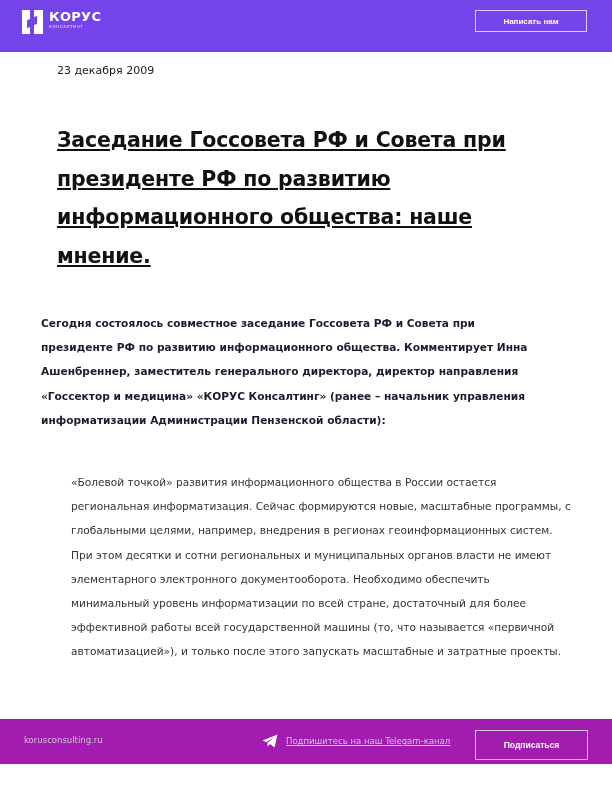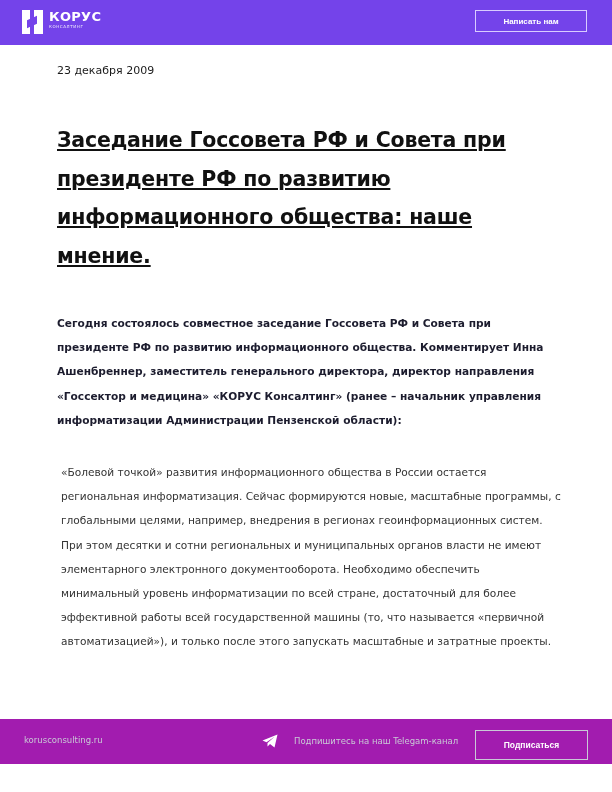--- a/index.html
+++ b/index.html
@@ -2,21 +2,21 @@
 <html><head>
 <meta charset="utf-8">
 <style>
   html, body { margin: 0; padding: 0; }
   body {
     width: 612px; height: 792px; position: relative; overflow: hidden;
     background: #ffffff; font-family: "DejaVu Sans", "Liberation Sans", sans-serif;
     color: #1a1a1a;
   }
   .header {
-    position: absolute; left: 0; top: 0; width: 612px; height: 45px;
+    position: absolute; left: 0; top: 0; width: 612px; height: 52px;
     background: #7443ea;
   }
   .logo { position: absolute; left: 22px; top: 10px; height: 25px; display: flex; align-items: flex-start; }
   .logo-mark { width: 21px; height: 24px; position: relative; }
   .logo-mark .bar-l { position: absolute; left: 0; top: 0; width: 8px; height: 24px; background: #fff; }
   .logo-mark .bar-r { position: absolute; left: 12px; top: 0; width: 9px; height: 24px; background: #fff; }
   .logo-mark .notch { position: absolute; left: 5px; top: 8px; width: 10px; height: 8px; background: #7443ea; transform: skewY(-25deg); }
   .logo-text { margin-left: 6px; display: flex; flex-direction: column; }
   .logo-name { color: #fff; font-weight: bold; font-size: 13px; letter-spacing: 0.3px; line-height: 14px; }
   .logo-sub { color: #fff; font-size: 4px; letter-spacing: 0.6px; line-height: 6px; opacity: 0.9; }
@@ -26,35 +26,35 @@
     font-size: 8px; font-weight: bold; display: flex; align-items: center; justify-content: center;
     background: transparent; cursor: pointer;
   }
   .date { position: absolute; left: 57px; top: 64px; font-size: 11px; color: #1a1a1a; }
   .title {
     position: absolute; left: 57px; top: 121px; width: 500px;
     font-size: 20.5px; font-weight: bold; line-height: 38.5px; color: #111;
     margin: 0; letter-spacing: -0.2px; text-decoration: underline;
   }
   .lead {
-    position: absolute; left: 57px; top: 311px; width: 500px;
+    position: absolute; left: 41px; top: 311px; width: 500px;
     font-size: 10.6px; font-weight: bold; line-height: 24.2px; color: #1c1c2e; margin: 0;
   }
   .body-text {
     position: absolute; left: 57px; top: 456px; width: 500px;
-    font-size: 10.6px; line-height: 24.2px; color: #333; margin: 4px;
+    font-size: 10.6px; line-height: 24.2px; color: #333; margin: 14px;
   }
   .footer {
     position: absolute; left: 0; top: 719px; width: 612px; height: 45px;
     background: #a21caf;
   }
   .footer-link { position: absolute; left: 24px; top: 16px; font-size: 8.5px; color: #c9c9d6; text-decoration: none; }
   .tg { position: absolute; left: 262px; top: 15px; display: flex; align-items: center; cursor: pointer; }
   .tg-icon { width: 16px; height: 14px; }
-  .tg-text { margin-left: 16px; font-size: 8.5px; color: #c9c9d6; }
+  .tg-text { margin-left: 8px; font-size: 8.5px; color: #c9c9d6; text-decoration: underline; }
   .btn-sub {
     position: absolute; left: 475px; top: 11px; width: 113px; height: 30px; box-sizing: border-box;
     border: 1px solid #c9c9d6; color: #fff; font-size: 8.5px; font-weight: bold;
     display: flex; align-items: center; justify-content: center; background: transparent; cursor: pointer;
   }
 </style>
 </head>
 <body>
 
 <div class="header">

